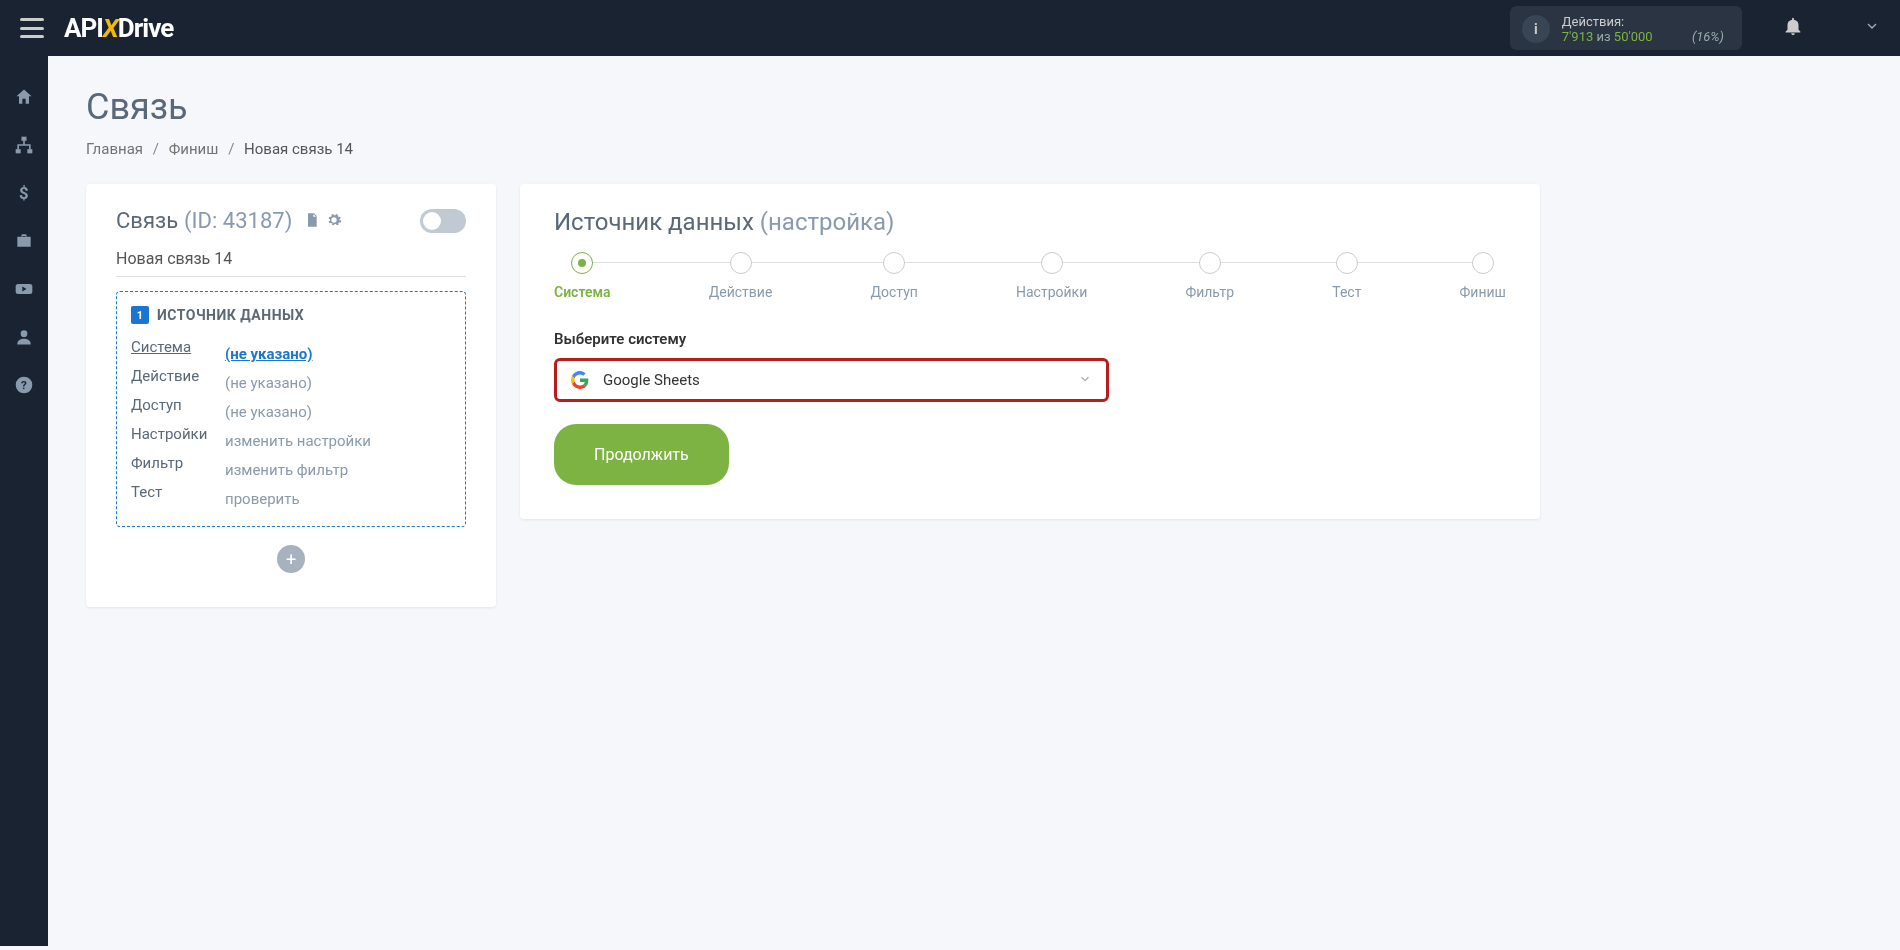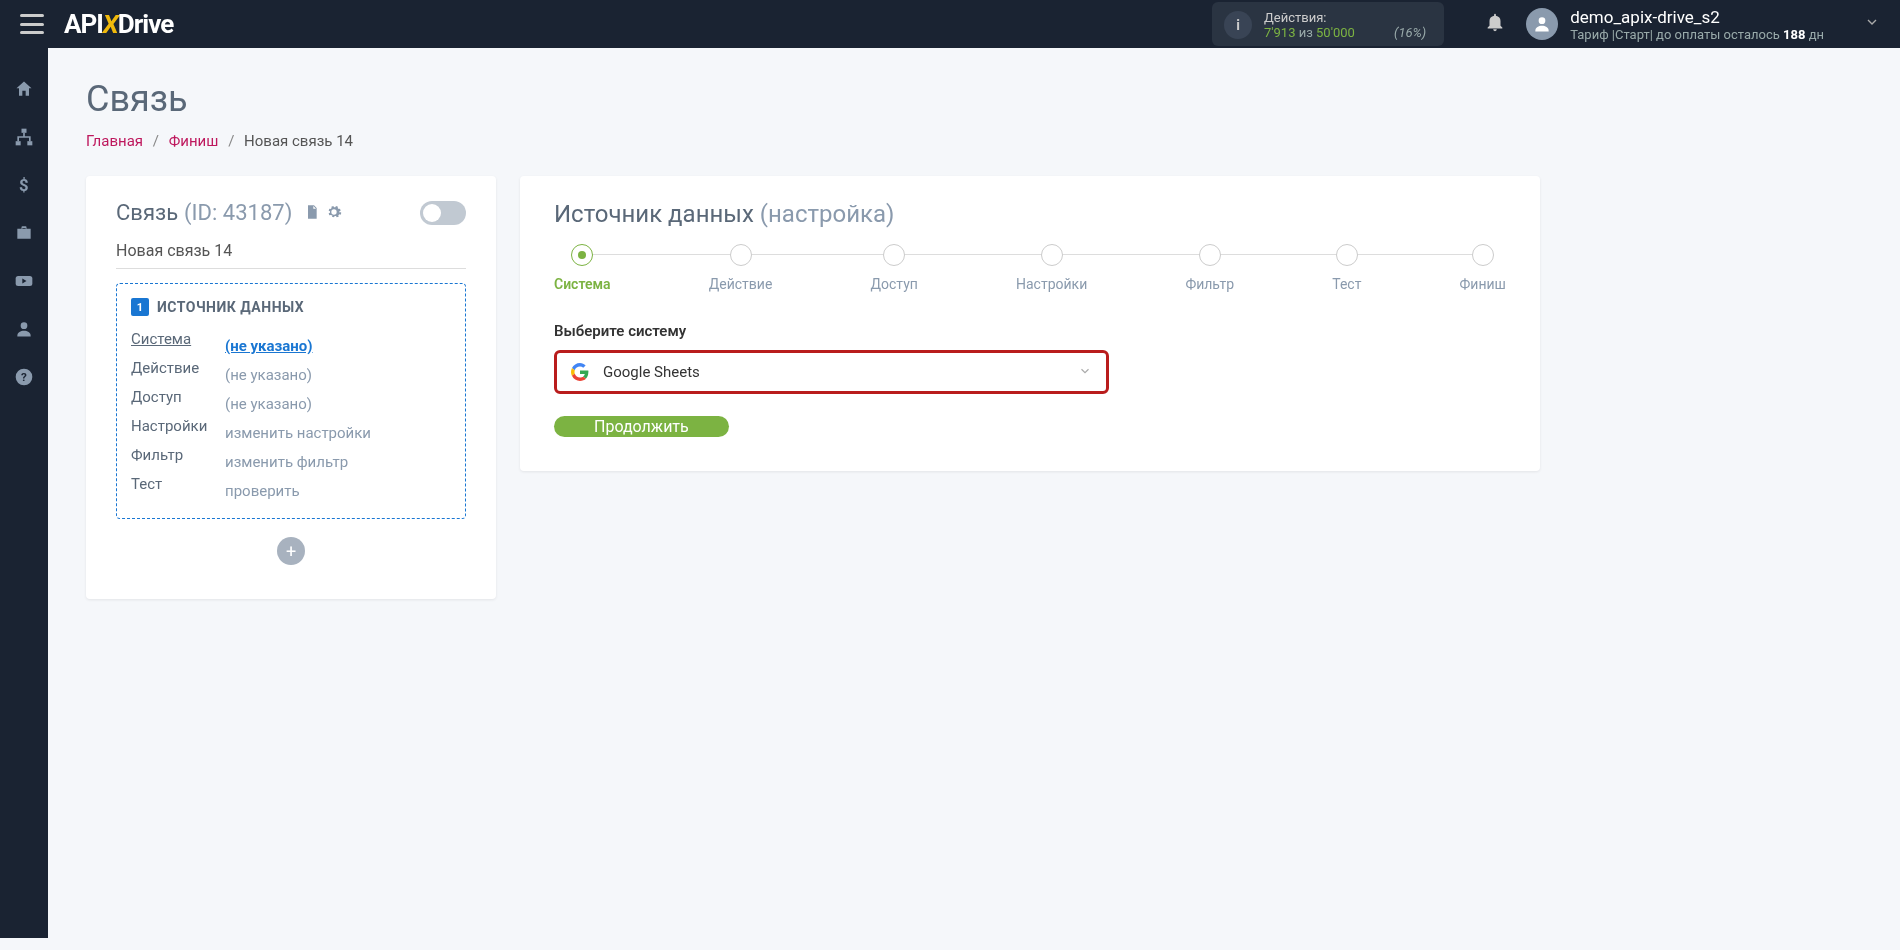--- a/index.html
+++ b/index.html
@@ -1,18 +1,18 @@
 <!DOCTYPE html>
 <html><head>
 <meta charset="utf-8">
 <style>
 * { margin: 0; padding: 0; box-sizing: border-box; font-family: -apple-system, BlinkMacSystemFont, "Segoe UI", Roboto, Arial, sans-serif; }
 body { background: #f5f7fa; }
 
-.topbar { background: #1a2332; height: 48px; display: flex; align-items: center; padding: 0 20px; color: #fff; }
+.topbar { background: #1a2332; height: 56px; display: flex; align-items: center; padding: 0 20px; color: #fff; }
 .hamburger { width: 24px; height: 20px; display: flex; flex-direction: column; justify-content: space-between; cursor: pointer; margin-right: 20px; }
 .hamburger span { height: 3px; background: #ccc; border-radius: 2px; }
 .logo { font-size: 26px; font-weight: bold; letter-spacing: -1px; }
 .logo .api { color: #fff; }
 .logo .x { color: #f0b90b; font-style: italic; }
 .logo .drive { color: #fff; }
 .topbar-spacer { flex: 1; }
 .actions-badge { background: #2a3442; border-radius: 6px; padding: 8px 18px 6px 12px; display: flex; align-items: center; margin-right: 20px; }
 .info-circle { width: 28px; height: 28px; background: #394455; border-radius: 50%; display: flex; align-items: center; justify-content: center; margin-right: 12px; color: #ccc; font-weight: bold; font-size: 14px; }
 .actions-text { font-size: 13px; color: #ccc; }
@@ -32,21 +32,21 @@
 
 .layout { display: flex; min-height: calc(100vh - 60px); }
 .sidebar { width: 48px; background: #1a2332; padding-top: 30px; display: flex; flex-direction: column; align-items: center; gap: 26px; }
 .sidebar-icon { color: #8a9aad; cursor: pointer; width: 22px; height: 22px; display: flex; align-items: center; justify-content: center; }
 
 .content { flex: 1; padding: 30px 38px; }
 .page-title { font-size: 36px; color: #5a6878; font-weight: 400; margin-bottom: 12px; }
 .breadcrumb { font-size: 15px; color: #1976d2; margin-bottom: 26px; }
 .breadcrumb .sep { color: #888; margin: 0 6px; }
 .breadcrumb .current { color: #555; }
-.breadcrumb a { color: #be185d; text-decoration: none; cursor: pointer; }
+.breadcrumb a { color: #737373; text-decoration: none; cursor: pointer; }
 
 .panels { display: flex; gap: 24px; align-items: flex-start; }
 .card { background: #fff; border-radius: 4px; box-shadow: 0 1px 3px rgba(0,0,0,.08); }
 .left-card { width: 410px; padding: 24px 30px 34px; }
 .right-card { flex: 1; padding: 24px 34px 34px; max-width: 1020px; }
 
 .left-header { display: flex; align-items: center; justify-content: space-between; margin-bottom: 16px; }
 .left-title { font-size: 22px; color: #5a6878; display: flex; align-items: center; gap: 6px; }
 .left-title .id { color: #8a9aad; }
 .mini-icons { color: #8a9aad; margin-left: 6px; display: inline-flex; gap: 6px; }
@@ -76,21 +76,21 @@
 .step.active .step-circle::after { content: ""; position: absolute; top: 50%; left: 50%; width: 8px; height: 8px; background: #7cb342; border-radius: 50%; transform: translate(-50%, -50%); }
 .step-label { font-size: 14px; color: #8a9aad; }
 .step.active .step-label { color: #7cb342; font-weight: 600; }
 
 .field-label { font-size: 15px; color: #333; font-weight: 600; margin-bottom: 10px; }
 .select-box { width: 555px; height: 44px; border: 3px solid #b91c1c; border-radius: 6px; display: flex; align-items: center; padding: 0 14px; cursor: pointer; margin-bottom: 22px; }
 .g-icon { width: 18px; height: 18px; margin-right: 14px; }
 .select-text { flex: 1; color: #333; font-size: 15px; }
 .select-chevron { color: #aaa; }
 
-.continue-btn { background: #7cb342; color: #fff; border: none; border-radius: 22px; padding: 1px 40px; font-size: 16px; cursor: pointer; }
+.continue-btn { background: #7cb342; color: #fff; border: none; border-radius: 22px; padding: 21px 40px; font-size: 16px; cursor: pointer; }
 </style>
 </head>
 <body>
 
 <div class="topbar">
   <div class="hamburger">
       <span></span>
       <span></span>
       <span></span>
     </div>
@@ -105,32 +105,20 @@
         <span class="of"> <span>из</span> </span>
         <span class="total">50'000</span>
         <span class="pct"> <span>(16%)</span></span>
       </div>
     </div>
   </div>
   <div class="bell-icon">
     <svg width="22" height="22" viewBox="0 0 24 24" fill="currentColor">
         <path d="M12 22a2 2 0 0 0 2-2h-4a2 2 0 0 0 2 2zm6-6V11a6 6 0 0 0-5-5.9V4a1 1 0 1 0-2 0v1.1A6 6 0 0 0 6 11v5l-2 2v1h16v-1l-2-2z"></path>
       </svg>
-  </div>
-  <div class="user-block">
-    <div class="avatar">
-      <svg width="20" height="20" viewBox="0 0 24 24" fill="#fff">
-          <circle cx="12" cy="8" r="4"></circle>
-          <path d="M4 20c0-4 4-6 8-6s8 2 8 6v1H4v-1z"></path>
-        </svg>
-    </div>
-    <div class="user-text">
-      <div class="user-name">demo_apix-drive_s2</div>
-      <div class="user-plan"><span>Тариф |Старт| до оплаты осталось </span><span class="days">188</span><span> дн</span></div>
-    </div>
   </div>
   <div class="chevron">
     <svg width="16" height="16" viewBox="0 0 24 24" fill="none" stroke="currentColor" stroke-width="2">
         <path d="M6 9l6 6 6-6"></path>
       </svg>
   </div>
 </div>
 
 <div class="layout">
   <div class="sidebar">

